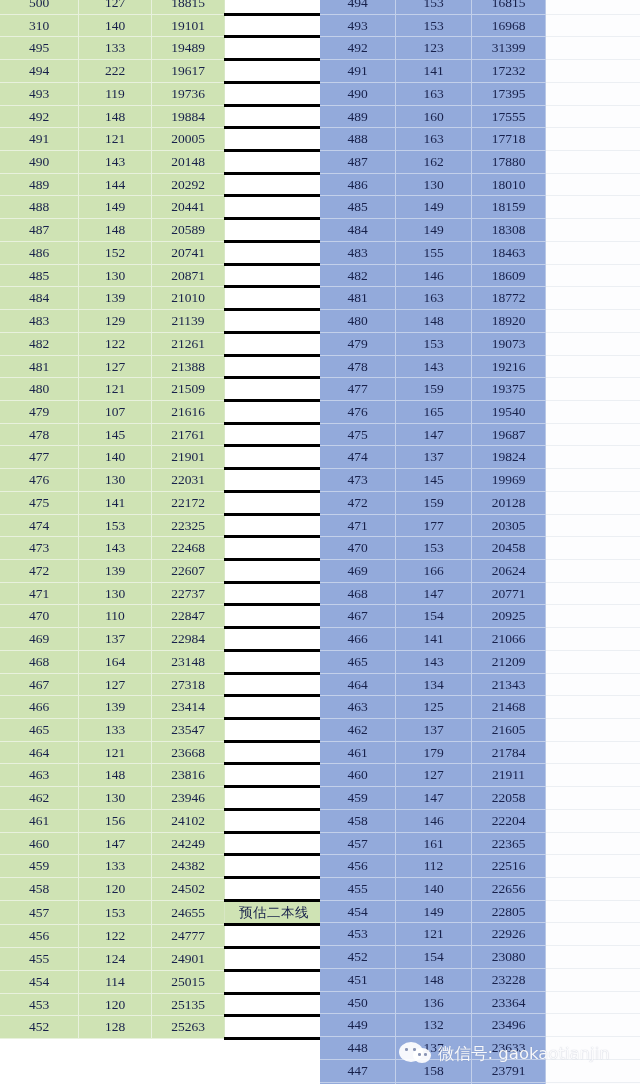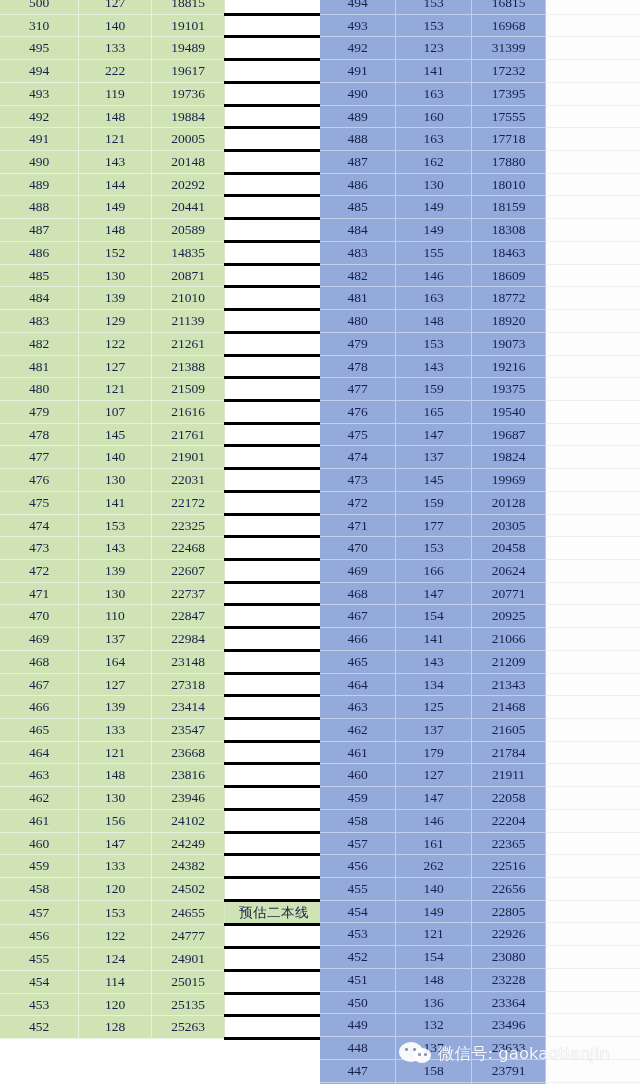--- a/index.html
+++ b/index.html
@@ -159,21 +159,21 @@
         </tr>
         <tr>
           <td class="c-score">487</td>
           <td class="c-count">148</td>
           <td class="c-cum">20589</td>
           <td class="c-note"></td>
         </tr>
         <tr>
           <td class="c-score">486</td>
           <td class="c-count">152</td>
-          <td class="c-cum">14835</td>
+          <td class="c-cum">20741</td>
           <td class="c-note"></td>
         </tr>
         <tr>
           <td class="c-score">485</td>
           <td class="c-count">130</td>
           <td class="c-cum">20871</td>
           <td class="c-note"></td>
         </tr>
         <tr>
           <td class="c-score">484</td>
@@ -601,21 +601,21 @@
           <td class="c-note"></td>
         </tr>
         <tr>
           <td class="c-score">457</td>
           <td class="c-count">161</td>
           <td class="c-cum">22365</td>
           <td class="c-note"></td>
         </tr>
         <tr>
           <td class="c-score">456</td>
-          <td class="c-count">262</td>
+          <td class="c-count">112</td>
           <td class="c-cum">22516</td>
           <td class="c-note"></td>
         </tr>
         <tr>
           <td class="c-score">455</td>
           <td class="c-count">140</td>
           <td class="c-cum">22656</td>
           <td class="c-note"></td>
         </tr>
         <tr>

